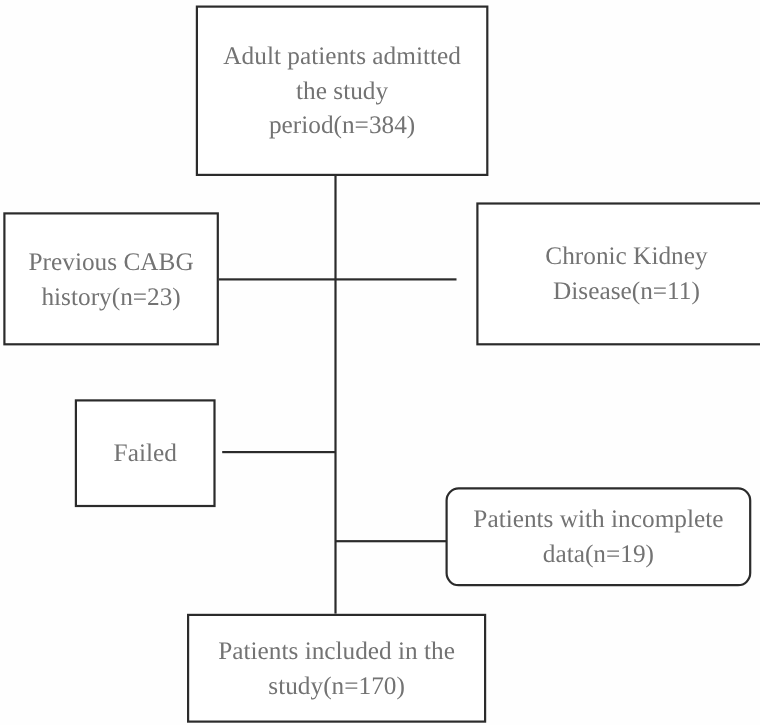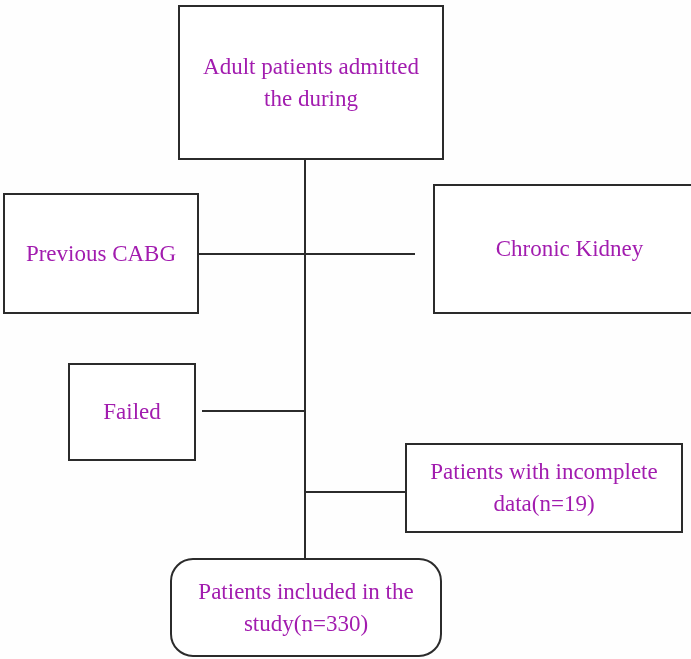--- a/index.html
+++ b/index.html
@@ -6,21 +6,21 @@
     margin: 0;
     padding: 0;
     background: #ffffff;
   }
   .canvas {
     position: relative;
     width: 691px;
     height: 659px;
     background: #fefefe;
     font-family: "Liberation Serif", serif;
-    color: #a21caf;
+    color: #737373;
     overflow: hidden;
   }
   .flow-box {
     position: absolute;
     box-sizing: border-box;
     border: 2px solid #2b2b2b;
     background: #ffffff;
     display: flex;
     flex-direction: column;
     justify-content: center;
@@ -31,58 +31,61 @@
   }
   .flow-box .line { white-space: nowrap; }
   .connector {
     position: absolute;
     background: #2b2b2b;
   }
   #box-top        { left: 178px; top: 5px;   width: 266px; height: 155px; }
   #box-cabg       { left: 3px;   top: 193px; width: 196px; height: 121px; align-items: center; }
   #box-ckd        { left: 433px; top: 184px; width: 273px; height: 130px; }
   #box-pci        { left: 68px;  top: 363px; width: 128px; height: 98px;  }
-  #box-incomplete { left: 405px; top: 443px; width: 278px; height: 90px;  }
-  #box-included   { left: 170px; top: 558px; width: 272px; height: 99px; border-radius: 23px;  }
+  #box-incomplete { left: 405px; top: 443px; width: 278px; height: 90px; border-radius: 12px;  }
+  #box-included   { left: 170px; top: 558px; width: 272px; height: 99px;  }
 
   #line-spine { left: 304px; top: 158px; width: 2px;   height: 400px; }
   #line-h1    { left: 198px; top: 253px; width: 217px; height: 2px;   }
   #line-h2    { left: 202px; top: 410px; width: 103px; height: 2px;   }
   #line-h3    { left: 305px; top: 491px; width: 101px; height: 2px;   }
 </style>
 </head>
 <body>
 
 <div class="canvas">
 
   <div class="connector" id="line-spine"></div>
   <div class="connector" id="line-h1"></div>
   <div class="connector" id="line-h2"></div>
   <div class="connector" id="line-h3"></div>
 
   <div class="flow-box" id="box-top">
     <div class="line">Adult patients admitted</div>
-    <div class="line">the during</div>
+    <div class="line">the study</div>
+    <div class="line">period(n=384)</div>
   </div>
 
   <div class="flow-box" id="box-cabg">
     <div class="line">Previous CABG</div>
+    <div class="line">history(n=23)</div>
   </div>
 
   <div class="flow-box" id="box-ckd">
     <div class="line">Chronic Kidney</div>
+    <div class="line">Disease(n=11)</div>
   </div>
 
   <div class="flow-box" id="box-pci">
     <div class="line">Failed</div>
   </div>
 
   <div class="flow-box" id="box-incomplete">
     <div class="line">Patients with incomplete</div>
     <div class="line">data(n=19)</div>
   </div>
 
   <div class="flow-box" id="box-included">
     <div class="line">Patients included in the</div>
-    <div class="line">study(n=330)</div>
+    <div class="line">study(n=170)</div>
   </div>
 
 </div>
 
 </body></html>

